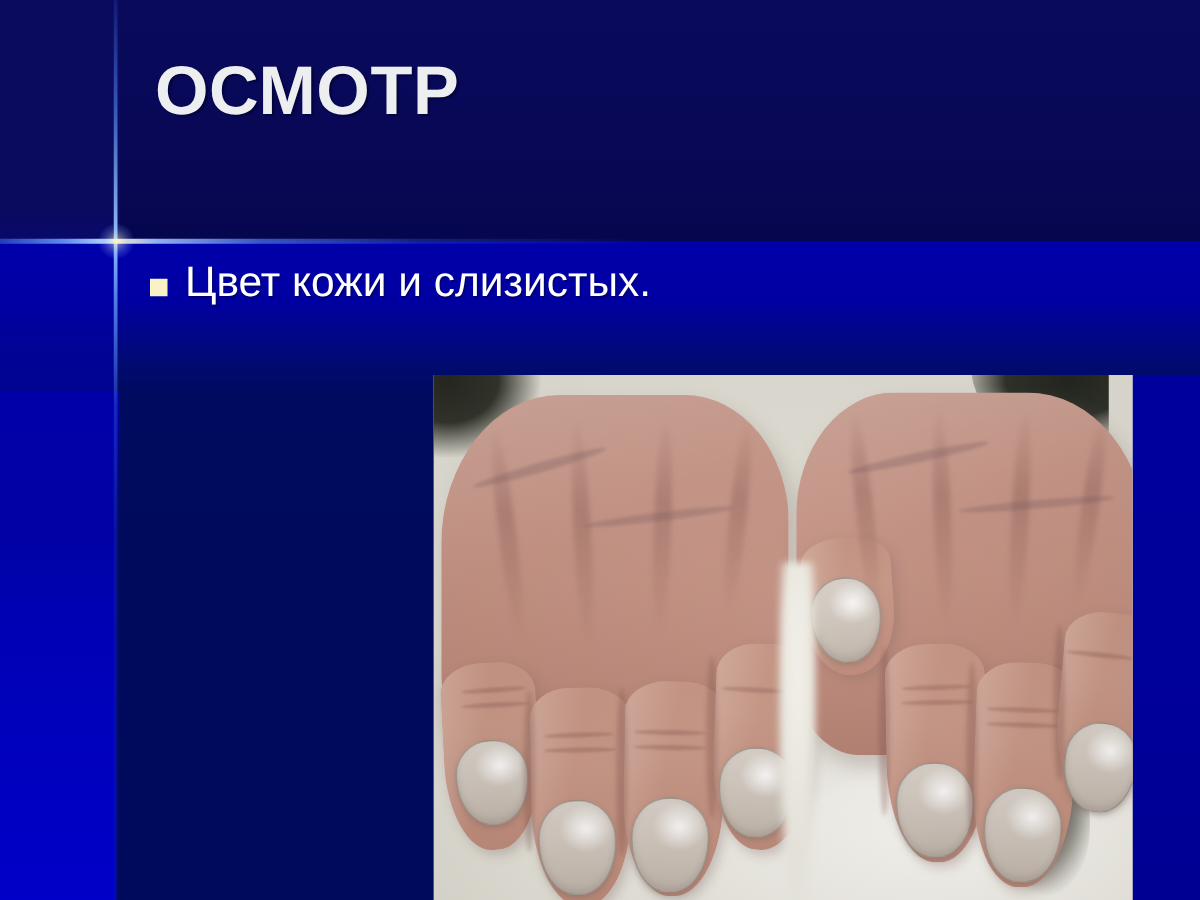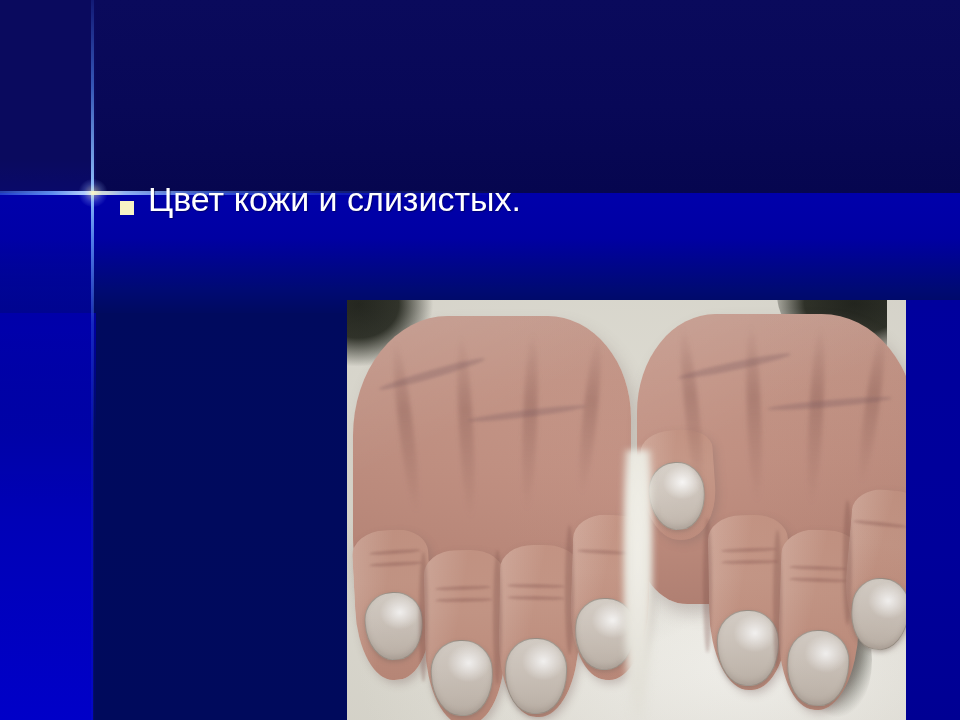--- a/index.html
+++ b/index.html
@@ -129,22 +129,23 @@
 
   
   #bullets {
     position: absolute;
     left: 120px;
     top: 180px;
     width: 700px;
   }
   .bullet-row {
     display: flex;
-    align-items: center;
+    align-items: flex-start;
     margin-bottom: 6px;
+    margin-top: 27px;
   }
   .bullet-mark {
     flex: 0 0 auto;
     width: 14px;
     height: 14px;
     background: #f7f3c4;
     margin-top: 16px;
     margin-right: 14px;
   }
   .bullet-text {
@@ -271,20 +272,21 @@
   <div class="bg-rightdark"></div>
   <div class="bg-band"></div>
   <div class="bg-leftwedge"></div>
   <div class="bg-leftcol"></div>
   <div class="bg-rightstrip"></div>
 
   <div class="rule-v"></div>
   <div class="rule-h"></div>
   <div class="rule-glow"></div>
 
+  <div id="title">ОСМОТР</div>
 
   <div id="bullets">
 
     <div class="bullet-row b1">
       <span class="bullet-mark"></span>
       <span class="bullet-text">Цвет кожи и слизистых.</span>
     </div>
 
 
   </div>

